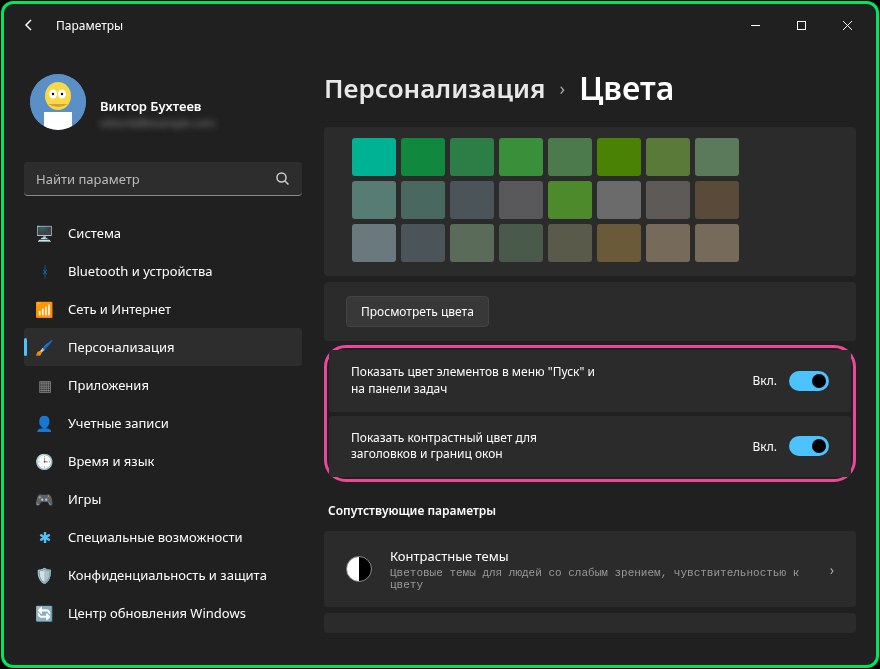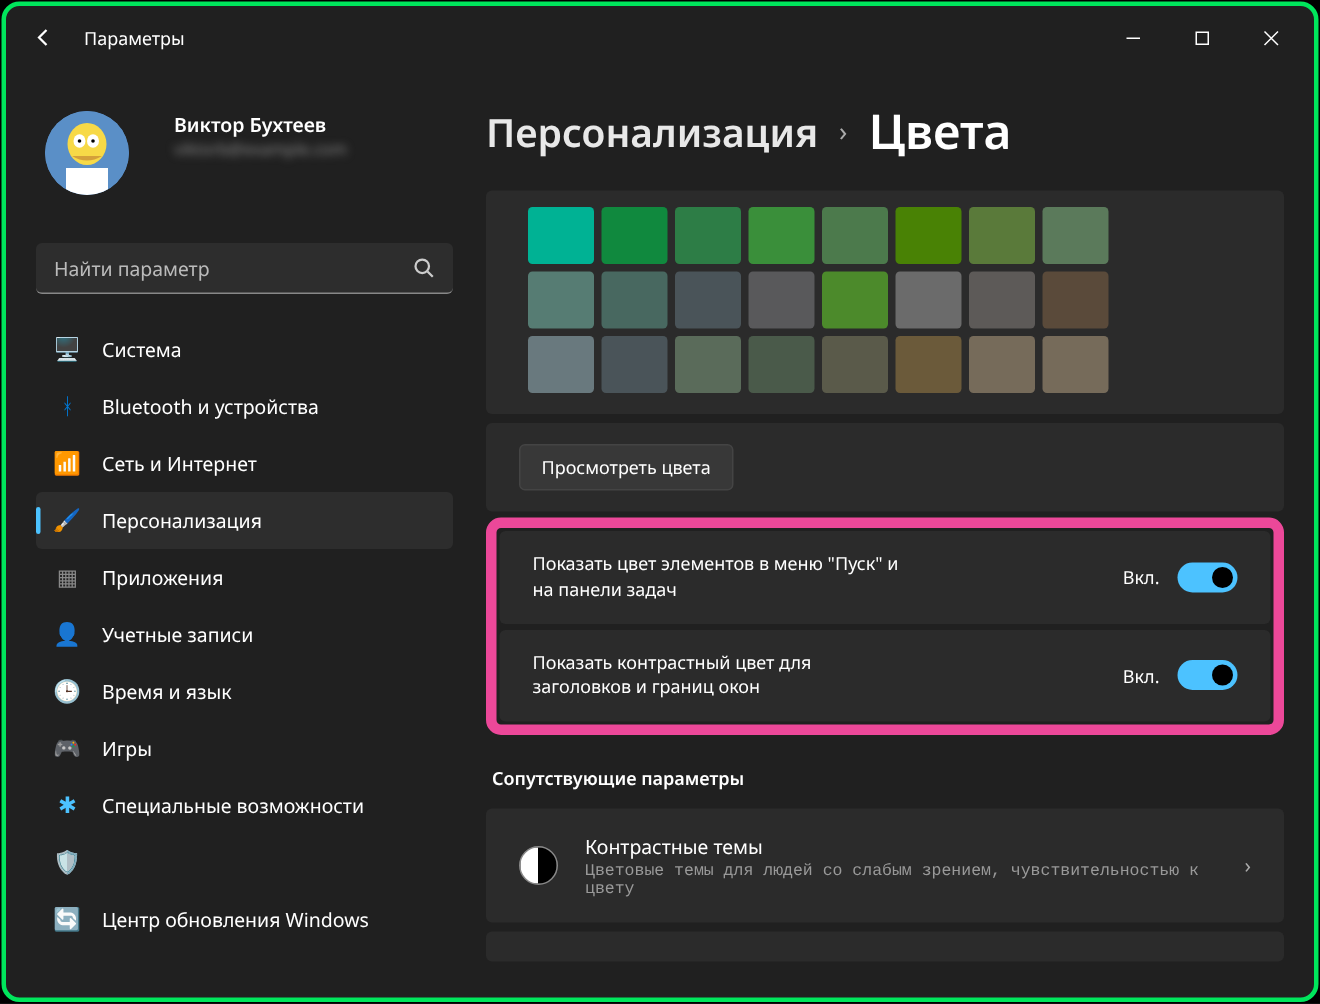--- a/index.html
+++ b/index.html
@@ -4,21 +4,21 @@
 <style>
 * { margin:0; padding:0; box-sizing:border-box; font-family:"Segoe UI",system-ui,sans-serif; }
 body { background:#000; width:880px; height:669px; overflow:hidden; position:relative; }
 .frame { border:3px solid #00e65c; border-radius:12px; width:878px; height:667px; margin:1px; background:#202020; position:relative; overflow:hidden; }
 .titlebar { height:42px; display:flex; align-items:center; padding:0 6px 0 18px; color:#fff; font-size:12px; }
 .back-icon { width:16px; height:16px; margin-right:18px; color:#fff; cursor:pointer; }
 .win-controls { margin-left:auto; display:flex; }
 .win-btn { width:46px; height:32px; display:flex; align-items:center; justify-content:center; color:#fff; cursor:pointer; }
 .content { display:flex; height:calc(100% - 42px); }
 .sidebar { width:310px; padding:0 12px 0 20px; overflow:hidden; }
-.user { display:flex; align-items:flex-start; gap:30px; padding:28px 6px 20px; }
+.user { display:flex; align-items:flex-end; gap:14px; padding:28px 6px 20px; }
 .avatar { width:56px; height:56px; border-radius:50%; background:#5a8fc7; display:flex; align-items:center; justify-content:center; overflow:hidden; }
 .avatar svg { width:56px; height:56px; }
 .user-name { color:#fff; font-size:13px; font-weight:600; }
 .user-email { color:#888; font-size:11px; filter:blur(3px); }
 .search { margin:12px 0 18px; height:34px; background:#2d2d2d; border-bottom:1px solid #888; border-radius:4px; display:flex; align-items:center; padding:0 12px; color:#bbb; font-size:13px; }
 .search-icon { margin-left:auto; }
 .nav-item { display:flex; align-items:center; gap:14px; height:38px; padding:0 12px; border-radius:4px; color:#fff; font-size:13px; cursor:pointer; position:relative; }
 .nav-item.active { background:#2d2d2d; }
 .nav-item.active::before { content:""; position:absolute; left:0; top:10px; bottom:10px; width:3px; background:#4cc2ff; border-radius:2px; }
 .nav-icon { width:18px; height:18px; display:flex; align-items:center; justify-content:center; font-size:15px; }
@@ -26,21 +26,21 @@
 .breadcrumb { display:flex; align-items:center; gap:14px; color:#fff; padding:20px 0 18px 0; }
 .bc-parent { font-size:26px; font-weight:600; color:#e8e8e8; cursor:pointer; }
 .bc-sep { color:#aaa; font-size:18px; }
 .bc-current { font-size:32px; font-weight:600; }
 .swatches { background:#2b2b2b; border-radius:4px; padding:6px 28px 14px; margin-bottom:6px; }
 .swatch-row { display:flex; gap:5px; }
 .swatch { width:44px; height:38px; border-radius:3px; margin-top:5px; cursor:pointer; }
 .row { background:#2b2b2b; border-radius:4px; display:flex; align-items:center; padding:14px 22px; margin-top:4px; color:#fff; font-size:13px; }
 .row .label { flex:1; }
 .btn { background:#383838; border:1px solid #444; border-radius:4px; padding:6px 14px; font-size:12px; color:#fff; cursor:pointer; }
-.highlight-box { border:7px solid #ec4899; border-radius:10px; margin-top:4px; padding:2px; }
+.highlight-box { border:3px solid #ec4899; border-radius:22px; margin-top:4px; padding:2px; }
 .toggle-row { background:#2b2b2b; border-radius:4px; display:flex; align-items:center; padding:14px 22px; color:#fff; font-size:12px; }
 .toggle-row + .toggle-row { margin-top:4px; }
 .toggle-row .label { flex:1; max-width:250px; line-height:1.4; }
 .toggle-state { margin-left:auto; margin-right:12px; font-size:12px; }
 .toggle { width:40px; height:20px; background:#4cc2ff; border-radius:10px; position:relative; cursor:pointer; }
 .toggle::after { content:""; position:absolute; right:3px; top:3px; width:14px; height:14px; background:#000; border-radius:50%; }
 .section-title { color:#fff; font-size:12px; font-weight:600; padding:20px 4px 12px; }
 .link-row { background:#2b2b2b; border-radius:4px; display:flex; align-items:center; padding:16px 22px; gap:18px; cursor:pointer; }
 .link-icon { width:26px; height:26px; border-radius:50%; background:linear-gradient(90deg,#fff 50%,#000 50%); border:1px solid #888; flex-shrink:0; }
 .link-text { flex:1; }
@@ -136,20 +136,21 @@
           <div class="nav-item">
             <span class="nav-icon" style="color:#888">🎮</span>
             <span>Игры</span>
           </div>
           <div class="nav-item">
             <span class="nav-icon" style="color:#4cc2ff">✱</span>
             <span>Специальные возможности</span>
           </div>
           <div class="nav-item">
             <span class="nav-icon" style="color:#888">🛡️</span>
+            <span>Конфиденциальность и защита</span>
           </div>
           <div class="nav-item">
             <span class="nav-icon" style="color:#e08a3c">🔄</span>
             <span>Центр обновления Windows</span>
           </div>
         </div>
     </div>
 
     <div class="main">
       <div class="breadcrumb">

